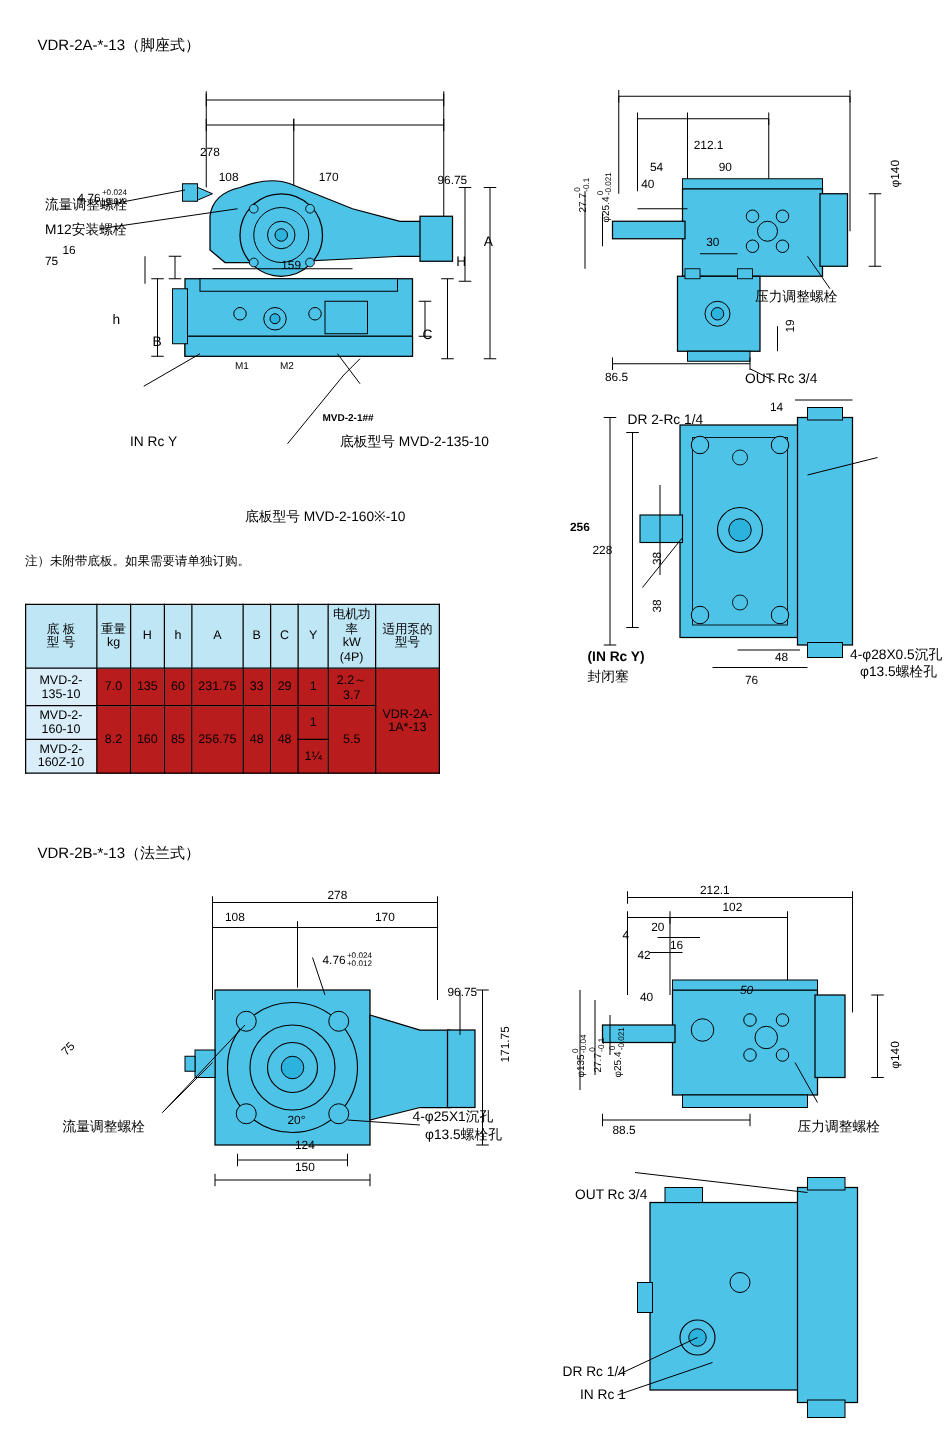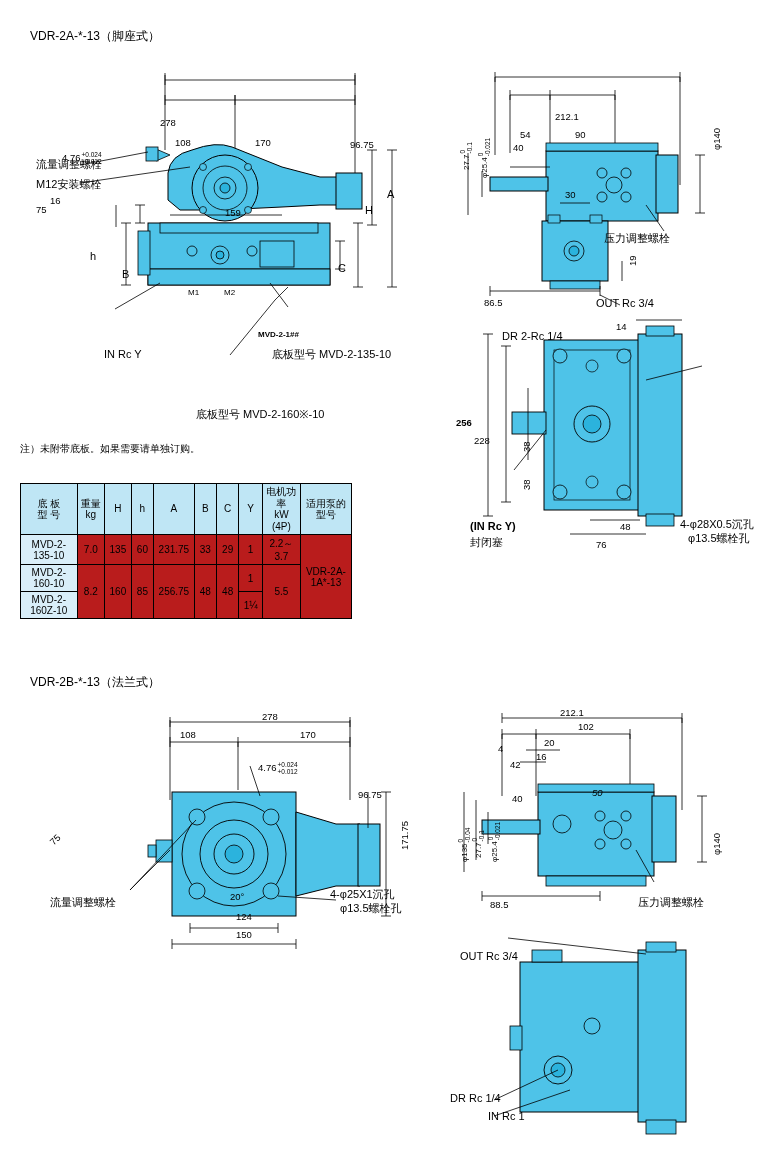--- a/index.html
+++ b/index.html
@@ -443,21 +443,21 @@
       <line x1="32" y1="196" x2="150" y2="196"></line>
       <line x1="32" y1="191" x2="32" y2="201"></line>
       <line x1="150" y1="191" x2="150" y2="201"></line>
       <line x1="186" y1="150" x2="204" y2="182"></line>
     </g>
   </svg>
 
   <div class="lbl sm" style="left:560px;top:708px;">212.1</div>
   <div class="lbl sm" style="left:510px;top:722px;margin-top:38px;">42</div>
   <div class="lbl sm" style="left:578px;top:722px;">102</div>
-  <div class="lbl sm" style="left:544px;top:738px;">20</div>
+  <div class="lbl sm" style="left:521px;top:738px;">20</div>
   <div class="lbl sm" style="left:536px;top:752px;">16</div>
   <div class="lbl sm" style="left:498px;top:744px;">4</div>
   <div class="lbl sm" style="left:512px;top:794px;">40</div>
   <div class="lbl sm" style="left:592px;top:788px;font-style:italic;">50</div>
   <div class="lbl sm rot" style="left:712px;top:855px;transform:rotate(-90deg);">φ140</div>
   <div class="lbl xs rot" style="left:458px;top:862px;transform:rotate(-90deg);">
     <span>φ135</span><span class="supwrap"><span>0</span><br><span>-0.04</span></span>
   </div>
   <div class="lbl xs rot" style="left:472px;top:858px;transform:rotate(-90deg);">
     <span>27.7</span><span class="supwrap"><span>0</span><br><span>-0.1</span></span>
@@ -482,15 +482,15 @@
     </g>
     <g stroke="#000" stroke-width="0.8" fill="none">
       <line x1="58" y1="8" x2="196" y2="24"></line>
       <line x1="44" y1="170" x2="108" y2="140"></line>
       <line x1="44" y1="186" x2="120" y2="160"></line>
     </g>
   </svg>
 
   <div class="lbl" style="left:460px;top:950px;">OUT  Rc 3/4</div>
   <div class="lbl" style="left:450px;top:1092px;">DR  Rc 1/4</div>
-  <div class="lbl" style="left:488px;top:1110px;">IN  Rc 1</div>
+  <div class="lbl" style="left:464px;top:1110px;">IN  Rc 1</div>
 
 </div>
 
 </body></html>

